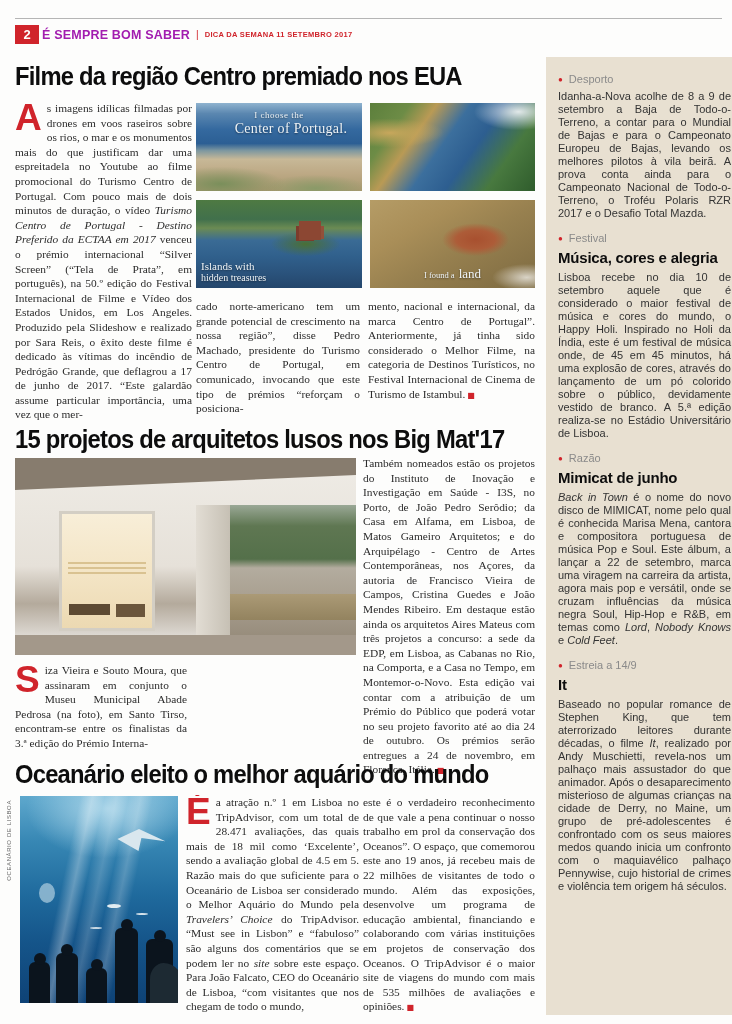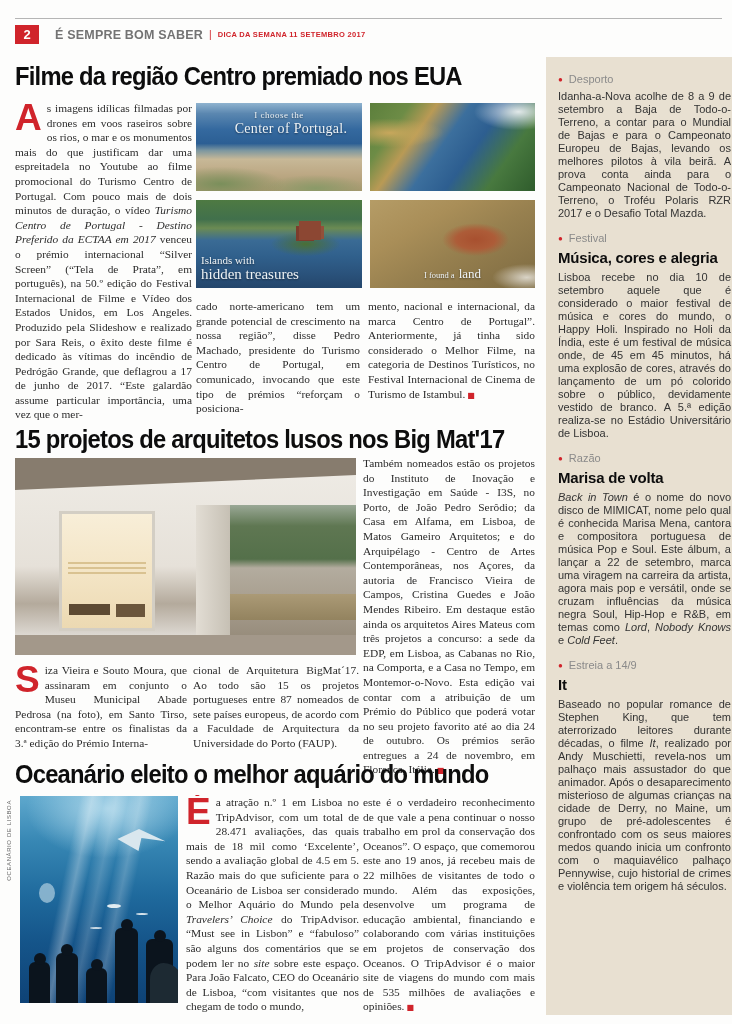--- a/index.html
+++ b/index.html
@@ -3,21 +3,21 @@
 <meta charset="utf-8">
 <style>
   html,body{margin:0;padding:0;background:#ffffff;}
   .page{position:relative;width:732px;height:1024px;background:#fdfdfc;overflow:hidden;
         font-family:"Liberation Serif",serif;color:#2b2b2b;}
   .hairline{position:absolute;left:15px;top:18px;width:707px;height:1px;background:#b5b5b5;}
 
   
   .header{position:absolute;left:15px;top:25px;display:flex;align-items:center;}
   .pagenum{width:24px;height:19px;background:#d0242b;color:#fff;font:700 13px/19px "Liberation Sans",sans-serif;text-align:center;}
-  .sectiontitle{margin-left:16px;color:#737373;font:700 12.5px "Liberation Sans",sans-serif;letter-spacing:.2px;}
+  .sectiontitle{margin-left:3px;color:#a21caf;font:700 12.5px "Liberation Sans",sans-serif;letter-spacing:.2px;}
   .dateline{margin-left:6px;color:#d0242b;font:600 7.5px "Liberation Sans",sans-serif;letter-spacing:.3px;}
   .dl-sep{margin-left:6px;color:#d0242b;font:400 10px "Liberation Sans",sans-serif;}
 
   
   .headline{position:absolute;left:15px;margin:0;color:#0d0d0d;
             font-family:"Liberation Sans",sans-serif;font-weight:700;font-size:25px;
             letter-spacing:-.8px;transform:scaleX(.95);transform-origin:0 0;white-space:nowrap;}
   .h-film{top:62px;} .h-bigmat{top:425px;} .h-ocean{top:760px;}
 
   
@@ -51,21 +51,21 @@
   .ph-lake{background:
       radial-gradient(ellipse 45% 35% at 90% 10%, rgba(255,255,255,.85) 0%, rgba(255,255,255,0) 60%),
       radial-gradient(ellipse 60% 30% at 12% 34%, #c8a75c 0%, rgba(200,167,92,0) 55%),
       linear-gradient(125deg,#5c7f3c 0%,#6d8c46 18%,#b99a55 30%,#3c6f9d 45%,#2d5e90 60%,#48793f 78%,#2f5c2c 100%);}
   .ph-castle{background:
       radial-gradient(ellipse 30% 20% at 66% 50%, #4a6f35 0%, rgba(74,111,53,0) 70%),
       linear-gradient(180deg,#4e7a42 0%,#41704c 22%,#6b8b53 32%,#3a6b95 46%,#30608c 64%,#2a527b 84%,#24466b 100%);}
   .castle{position:absolute;left:62%;top:24%;width:22px;height:19px;background:#8c4733;
           box-shadow:-5px 3px 0 -2px #7c3c2c, 6px 2px 0 -3px #93503a;}
   .cap-islands{left:5px;bottom:5px;width:auto;text-align:left;}
-  .cap-islands .l1{display:block;font-size:11px;} .cap-islands .l2{display:block;font-size:15px;margin-top:0;}
+  .cap-islands .l1{display:block;font-size:11px;} .cap-islands .l2{display:block;font-size:10px;margin-top:0;}
   .ph-town{background:
       radial-gradient(ellipse 30% 22% at 95% 88%, rgba(255,255,255,.7) 0%, rgba(255,255,255,0) 70%),
       radial-gradient(ellipse 26% 24% at 64% 45%, #a8502f 0%, #ad5c38 45%, rgba(173,92,56,0) 78%),
       linear-gradient(150deg,#b59c66 0%,#a98e58 30%,#97804f 55%,#8a7548 78%,#7c6a40 100%);}
   .cap-town{bottom:6px;}
   .cap-town .sm{font-size:8.5px;} .cap-town .lg{font-size:13px;}
 
   
   .museum{position:absolute;left:15px;top:458px;width:341px;height:197px;overflow:hidden;
           background:linear-gradient(180deg,#efece6 0%,#e6e1d9 55%,#b4aa9c 74%,#a1968512 100%,#a19685 100%);}
@@ -177,23 +177,20 @@
     <div class="mu-wall"></div>
     <div class="mu-floor"></div>
   </div>
 
   <div class="col a2c3">
     <span>Também nomeados estão os projetos do Instituto de Inovação e Investigação em Saúde - I3S, no Porto, de João Pedro Serôdio; da Casa em Alfama, em Lisboa, de Matos Gameiro Arquitetos; e do Arquipélago - Centro de Artes Contemporâneas, nos Açores, da autoria de Francisco Vieira de Campos, Cristina Guedes e João Mendes Ribeiro. Em destaque estão ainda os arquitetos Aires Mateus com três projetos a concurso: a sede da EDP, em Lisboa, as Cabanas no Rio, na Comporta, e a Casa no Tempo, em Montemor-o-Novo. Esta edição vai contar com a atribuição de um Prémio do Público que poderá votar no seu projeto favorito até ao dia 24 de outubro. Os prémios serão entregues a 24 de novembro, em Florença, Itália.</span><span class="endmark">■</span>
   </div>
   <div class="col a2c1">
     <span class="dropcap">S</span><span>iza Vieira e Souto Moura, que assinaram em conjunto o Museu Municipal Abade Pedrosa (na foto), em Santo Tirso, encontram-se entre os finalistas da 3.ª edição do Prémio Interna-</span>
   </div>
-  <div class="col a2c2">
-    <span>cional de Arquitetura BigMat´17. Ao todo são 15 os projetos portugueses entre 87 nomeados de sete países europeus, de acordo com a Faculdade de Arquitectura da Universidade do Porto (FAUP).</span>
-  </div>
 
   <h1 class="headline h-ocean">Oceanário eleito o melhor aquário do mundo</h1>
 
   <div class="aqua-credit">OCEANÁRIO DE LISBOA</div>
   <div class="aqua">
     <div class="ray"></div>
     <div class="sunfish"></div>
     <div class="fish"></div>
     <div class="fig f1"></div>
     <div class="fig f2"></div>
@@ -212,21 +209,21 @@
 
   <div class="sidebar">
     <div class="sb-label first">Desporto</div>
     <p class="sb-body">Idanha-a-Nova acolhe de 8 a 9 de setembro a Baja de Todo-o-Terreno, a contar para o Mundial de Bajas e para o Campeonato Europeu de Bajas, levando os melhores pilotos à vila beirã. A prova conta ainda para o Campeonato Nacional de Todo-o-Terreno, o Troféu Polaris RZR 2017 e o Desafio Total Mazda.</p>
 
     <div class="sb-label">Festival</div>
     <h2 class="sb-title">Música, cores e alegria</h2>
     <p class="sb-body">Lisboa recebe no dia 10 de setembro aquele que é considerado o maior festival de música e cores do mundo, o Happy Holi. Inspirado no Holi da Índia, este é um festival de música onde, de 45 em 45 minutos, há uma explosão de cores, através do lançamento de um pó colorido sobre o público, devidamente vestido de branco. A 5.ª edição realiza-se no Estádio Universitário de Lisboa.</p>
 
     <div class="sb-label">Razão</div>
-    <h2 class="sb-title">Marisa de volta</h2>
+    <h2 class="sb-title">Mimicat de junho</h2>
     <p class="sb-body"><i>Back in Town</i><span> é o nome do novo disco de MIMICAT, nome pelo qual é conhecida Marisa Mena, cantora e compositora portuguesa de música Pop e Soul. Este álbum, a lançar a 22 de setembro, marca uma viragem na carreira da artista, agora mais pop e versátil, onde se cruzam influências da música negra Soul, Hip-Hop e R&amp;B, em temas como </span><i>Lord</i><span>, </span><i>Nobody Knows</i><span> e </span><i>Cold Feet</i><span>.</span></p>
 
     <div class="sb-label">Estreia a 14/9</div>
     <h2 class="sb-title">It</h2>
     <p class="sb-body"><span>Baseado no popular romance de Stephen King, que tem aterrorizado leitores durante décadas, o filme </span><i>It</i><span>, realizado por Andy Muschietti, revela-nos um palhaço mais assustador do que animador. Após o desaparecimento misterioso de algumas crianças na cidade de Derry, no Maine, um grupo de pré-adolescentes é confrontado com os seus maiores medos quando inicia um confronto com o maquiavélico palhaço Pennywise, cujo historial de crimes e violência tem origem há séculos.</span></p>
 
     <div class="nos-credit">NOS AUDIOVISUAIS</div>
   </div>
 </div>
 

